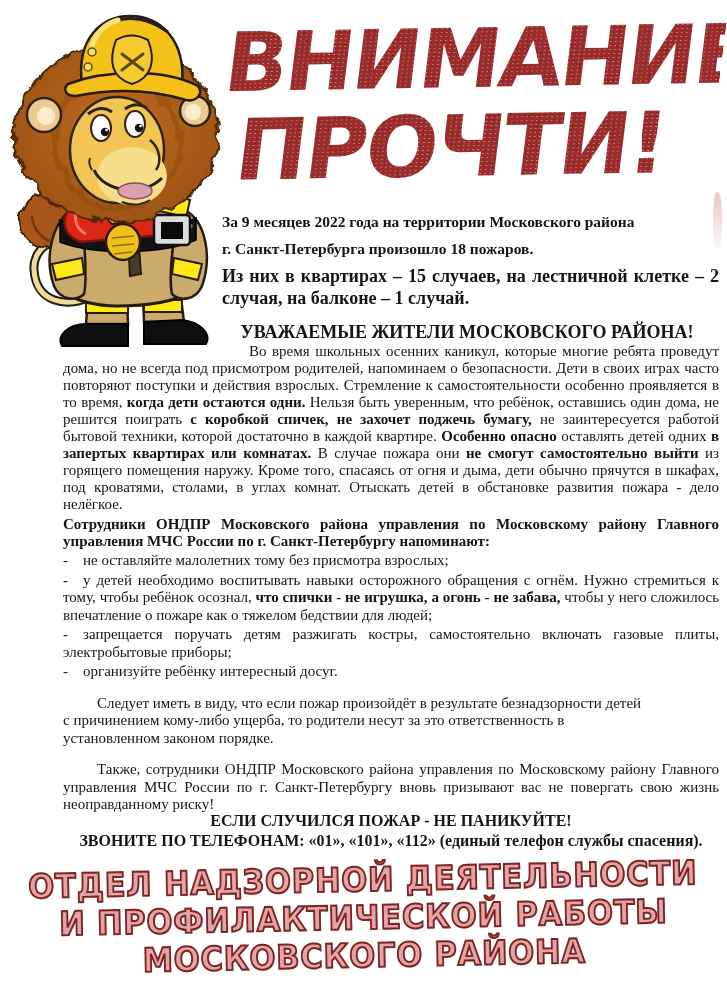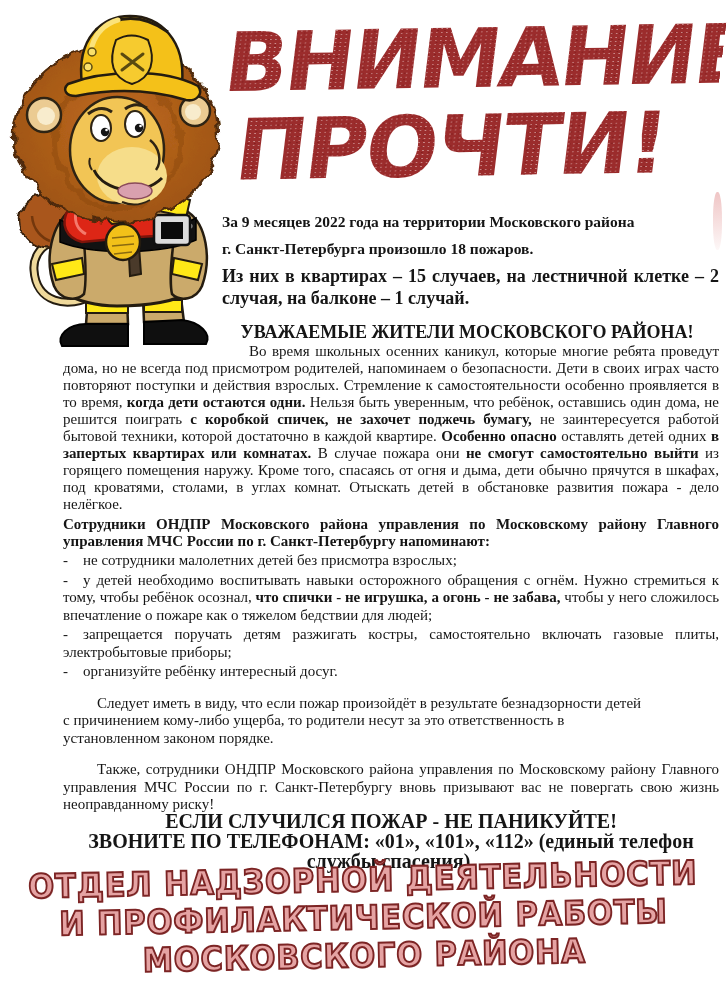--- a/index.html
+++ b/index.html
@@ -38,21 +38,21 @@
   #main p { margin:0; }
   #paragraphs .p-first  { text-align:justify; text-indent:186px; }
   #paragraphs .p-bold   { font-weight:bold; text-align:justify; margin-top:3px; }
   #paragraphs .p-bullet { text-align:justify; line-height:17.5px; margin-top:2px; }
   #paragraphs .p-indent { text-indent:34px; margin-top:14px; line-height:17.5px; }
   #paragraphs .p-left   { text-align:left; }
   #paragraphs .p-just   { text-align:justify; }
 
   
   #alert { position:absolute; left:63px; top:811px; width:656px; text-align:center; font-weight:bold; }
-  #alert div { font-size:20px; line-height:20px; }
+  #alert div { font-size:16px; line-height:20px; }
 
   
   #footer {
     position:absolute; left:0; top:861px; width:727px; text-align:center;
     font-family:"DejaVu Sans", sans-serif; font-weight:800;
     font-size:33px; line-height:38px; letter-spacing:1px;
     color:#e5a3a3; -webkit-text-stroke:2px #7c2424;
     text-shadow:1px 1px 0 rgba(124,36,36,.35);
     transform:rotate(-1.2deg) scale(.92,1); transform-origin:center;
     white-space:nowrap;
@@ -177,21 +177,21 @@
   <div id="intro">
       <p class="i-lead"><span>За 9 месяцев 2022 года на территории Московского района</span><br><span>г. Санкт-Петербурга произошло 18 пожаров.</span></p>
       <p class="i-just"><span>Из них в квартирах – 15 случаев, на лестничной клетке – 2 случая, на балконе – 1 случай.</span></p>
     </div>
 
   <div id="main">
     <h2>УВАЖАЕМЫЕ ЖИТЕЛИ МОСКОВСКОГО РАЙОНА!</h2>
     <div id="paragraphs">
         <p class="p-first"><span>Во время школьных осенних каникул, которые многие ребята проведут дома, но не всегда под присмотром родителей, напоминаем о безопасности. Дети в своих играх часто повторяют поступки и действия взрослых. Стремление к самостоятельности особенно проявляется в то время, </span><b>когда дети остаются одни.</b><span> Нельзя быть уверенным, что ребёнок, оставшись один дома, не решится поиграть </span><b>с коробкой спичек, не захочет поджечь бумагу,</b><span> не заинтересуется работой бытовой техники, которой достаточно в каждой квартире. </span><b>Особенно опасно</b><span> оставлять детей одних </span><b>в запертых квартирах или комнатах.</b><span> В случае пожара они </span><b>не смогут самостоятельно выйти</b><span> из горящего помещения наружу. Кроме того, спасаясь от огня и дыма, дети обычно прячутся в шкафах, под кроватями, столами, в углах комнат. Отыскать детей в обстановке развития пожара - дело нелёгкое.</span></p>
         <p class="p-bold"><b>Сотрудники ОНДПР Московского района управления по Московскому району Главного управления МЧС России по г. Санкт-Петербургу напоминают:</b></p>
-        <p class="p-bullet"><span>-  не сотрудники малолетних детей без присмотра взрослых;</span></p>
+        <p class="p-bullet"><span>-  не оставляйте малолетних тому без присмотра взрослых;</span></p>
         <p class="p-bullet"><span>-  у детей необходимо воспитывать навыки осторожного обращения с огнём. Нужно стремиться к тому, чтобы ребёнок осознал, </span><b>что спички - не игрушка, а огонь - не забава,</b><span> чтобы у него сложилось впечатление о пожаре как о тяжелом бедствии для людей;</span></p>
         <p class="p-bullet"><span>-  запрещается поручать детям разжигать костры, самостоятельно включать газовые плиты, электробытовые приборы;</span></p>
         <p class="p-bullet"><span>-  организуйте ребёнку интересный досуг.</span></p>
         <p class="p-indent p-left"><span>Следует иметь в виду, что если пожар произойдёт в результате безнадзорности детей</span><br><span>с причинением кому-либо ущерба, то родители несут за это ответственность в</span><br><span>установленном законом порядке.</span></p>
         <p class="p-indent p-just"><span>Также, сотрудники ОНДПР Московского района управления по Московскому району Главного управления МЧС России по г. Санкт-Петербургу вновь призывают вас не повергать свою жизнь неоправданному риску!</span></p>
       </div>
   </div>
 
   <div id="alert">
     <div>ЕСЛИ СЛУЧИЛСЯ ПОЖАР - НЕ ПАНИКУЙТЕ!</div>

